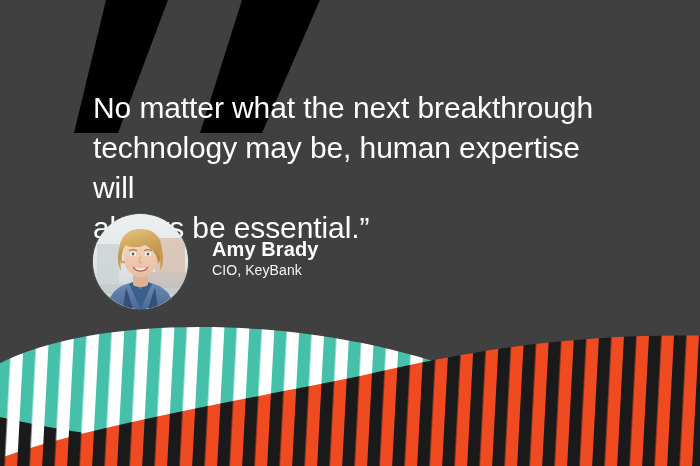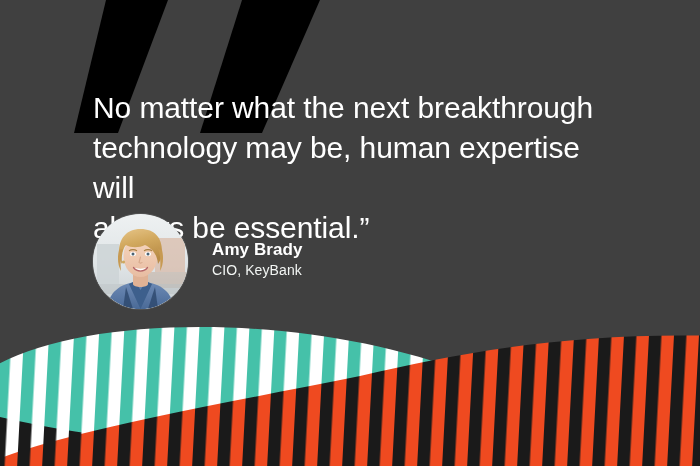--- a/index.html
+++ b/index.html
@@ -63,21 +63,21 @@
     box-shadow: 0 0 0 1px rgba(255,255,255,0.10);
   }
   .avatar svg { display: block; width: 100%; height: 100%; }
 
   .attr-text {
     margin-left: 24px;
     padding-bottom: 4px;
   }
   .attr-name {
     color: #ffffff;
-    font-size: 17px;
+    font-size: 20px;
     font-weight: 700;
     line-height: 21px;
     letter-spacing: 0.1px;
   }
   .attr-role {
     color: #f2f5f3;
     font-size: 14px;
     font-weight: 400;
     line-height: 21px;
     letter-spacing: 0.1px;

